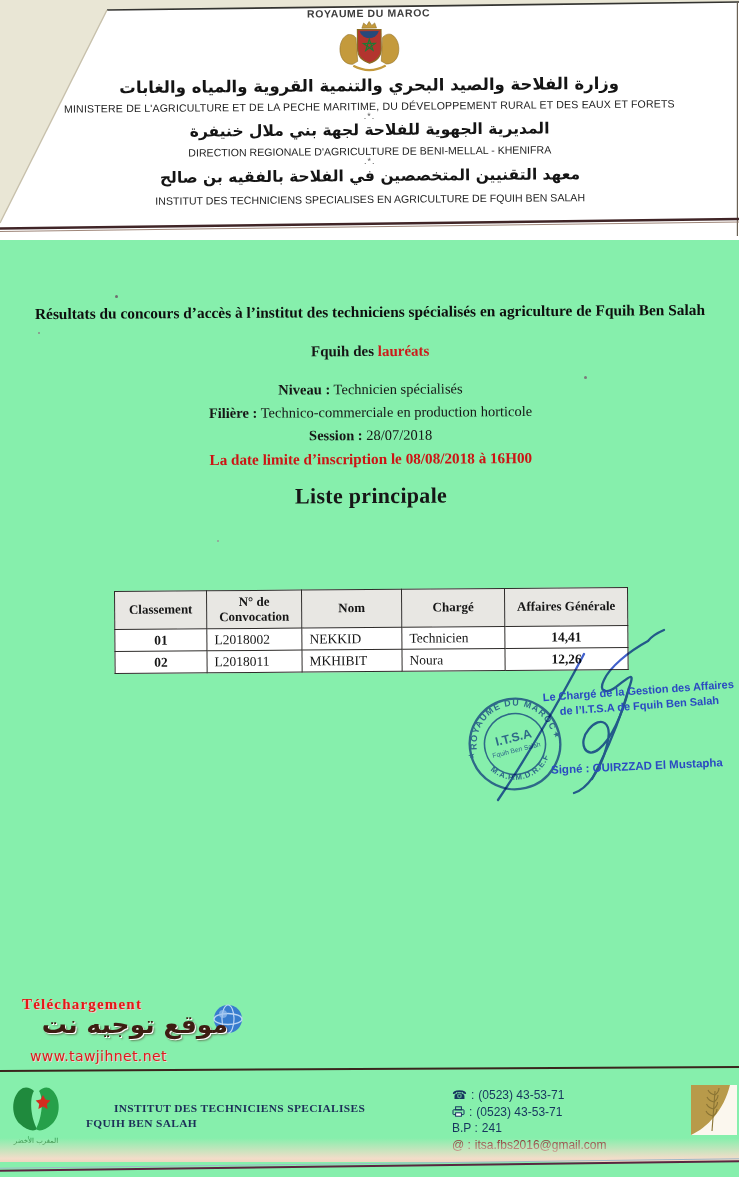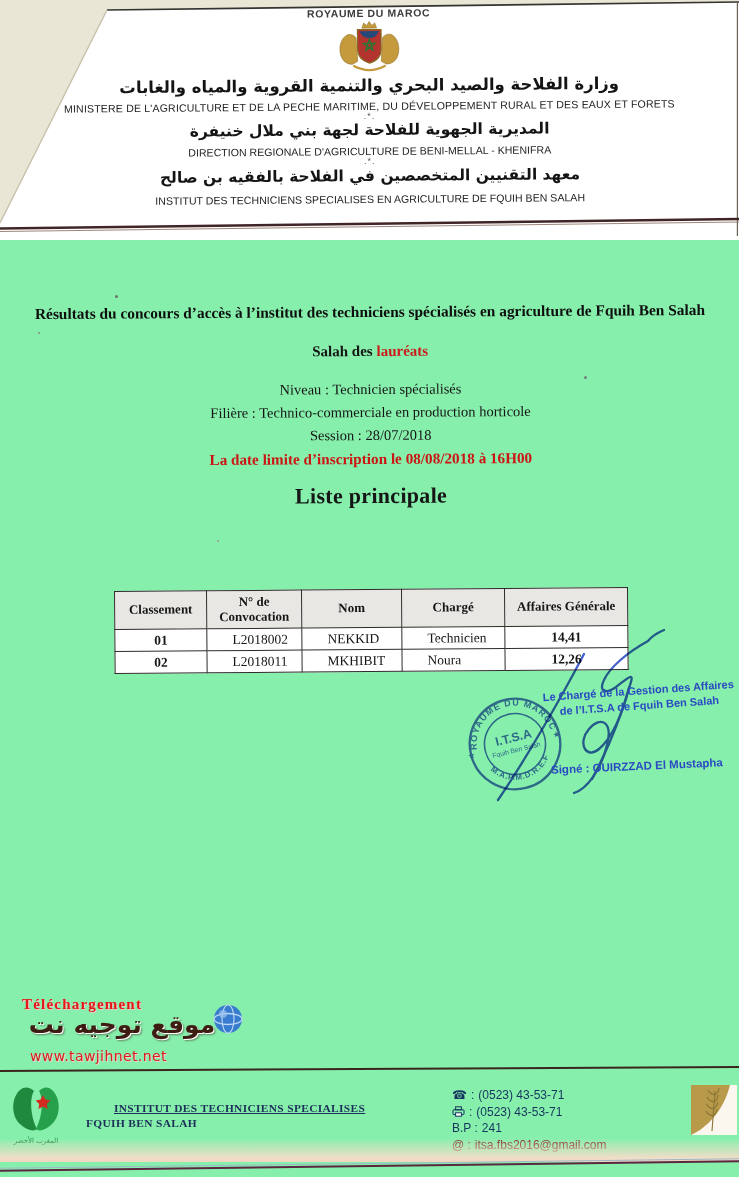--- a/index.html
+++ b/index.html
@@ -25,60 +25,60 @@
   .institute-fr{top:193px;font-size:10.6px;color:#222;}
 
   
   .doc-body{position:absolute;top:0;left:0;width:739px;height:600px;
             transform:rotate(-0.35deg);transform-origin:50% 40%;}
   .main-title{top:303px;font-size:15.4px;font-weight:bold;color:#0e0e0e;padding:0 6px;}
   .subtitle{top:343px;font-size:15px;font-weight:bold;}
   .red{color:#cc1a1a;}
   .meta-line{font-size:14.5px;}
   .niveau{top:381px;} .filiere{top:404px;} .session{top:427px;}
-  .lbl{font-weight:normal;}
+  .lbl{font-weight:bold;}
   .deadline{top:450px;font-size:15.2px;font-weight:bold;color:#cc1414;}
   .list-title{top:483px;font-size:22px;font-weight:bold;letter-spacing:.3px;}
 
   
   .results{left:114px;top:591px;transform:rotate(-0.45deg);transform-origin:0 0;}
   table{border-collapse:collapse;table-layout:fixed;width:513px;background:#fff;}
   th,td{border:1.6px solid #2e2c2a;overflow:hidden;white-space:nowrap;}
   th{background:#e8e7e3;font-size:13px;font-weight:bold;line-height:1.12;height:35px;
      vertical-align:middle;padding:1px 2px;}
-  td{height:21px;font-size:13.5px;padding:0 0 0 25px;text-align:left;vertical-align:middle;}
+  td{height:21px;font-size:13.5px;padding:0 0 0 7px;text-align:left;vertical-align:middle;}
   td.c{text-align:center;padding:0;font-weight:bold;}
 
   
   .stamp{left:456px;top:685px;transform:rotate(-14deg);opacity:.88;mix-blend-mode:multiply;}
   .sig-svg{left:420px;top:623px;mix-blend-mode:multiply;}
   .sig-role{left:543px;top:683px;width:205px;transform:rotate(-4deg);
             font-family:"Liberation Sans",sans-serif;font-size:11px;font-weight:bold;
             color:#2b4ac2;line-height:15px;}
   .sig-role .l2{margin-left:16px;}
   .sig-signed{left:551px;top:760px;transform:rotate(-2.5deg);
               font-family:"Liberation Sans",sans-serif;font-size:11.5px;font-weight:bold;color:#2b4ac2;}
 
   
   .wm-title{left:22px;top:996px;font-family:Liberation Serif, serif;font-size:15px;
             font-weight:bold;letter-spacing:1.2px;color:#e41616;text-shadow:1px 1px 0 #f3c8c8;}
   .wm-globe{left:212px;top:1003px;}
-  .wm-ar{left:16px;top:1010px;width:212px;text-align:center;font-family:"DejaVu Sans",sans-serif;
+  .wm-ar{left:16px;top:1010px;width:212px;font-family:"DejaVu Sans",sans-serif;
          direction:rtl;font-size:25px;font-weight:bold;color:#3d1d12;
          text-shadow:1px 1px 0 #fff,2px 2px 2px rgba(60,20,10,.45);}
   .wm-url{left:30px;top:1048px;font-family:"DejaVu Sans",sans-serif;font-size:14px;
           font-weight:normal;letter-spacing:.4px;color:#db1d1d;text-shadow:1px 1px 0 #f0d0d0;}
   .wm-line{left:-6px;top:1068px;width:752px;height:2.4px;background:#3a251d;
            transform:rotate(-0.3deg);}
 
   
   .f-logo-green{left:8px;top:1086px;}
   .f-inst{left:86px;top:1101px;font-size:11.4px;font-weight:bold;letter-spacing:.35px;
           color:#1c2f58;line-height:15px;}
-  .f-inst .i1{margin-left:28px;text-decoration:underline;}
+  .f-inst .i1{margin-left:28px;}
   .f-contacts{left:452px;top:1087px;font-family:"Liberation Sans",sans-serif;font-size:12px;
               color:#16355e;line-height:16.5px;}
   .f-contacts .row{display:flex;align-items:center;gap:4px;}
   .f-contacts .maroon{color:#7e2626;}
   .f-logo-gold{left:691px;top:1085px;}
   .bottom-band{left:0;top:1138px;width:739px;height:24px;
                background:linear-gradient(to bottom,rgba(243,226,208,0) 0%,#f2ddc9 85%,#eed6c0 100%);}
   .bottom-line-teal{left:-6px;top:1163px;width:752px;height:1px;background:#9fb8c8;transform:rotate(-0.75deg);}
   .bottom-line{left:-6px;top:1165px;width:752px;height:2.2px;background:#5a2640;transform:rotate(-0.75deg);}
 
@@ -118,21 +118,21 @@
     <div class="abs ctr ar direction-ar">المديرية الجهوية للفلاحة لجهة بني ملال خنيفرة</div>
     <div class="abs ctr direction-fr">DIRECTION REGIONALE D'AGRICULTURE DE BENI-MELLAL - KHENIFRA</div>
     <div class="abs ctr sep sep2">.*.</div>
     <div class="abs ctr ar institute-ar">معهد التقنيين المتخصصين في الفلاحة بالفقيه بن صالح</div>
     <div class="abs ctr institute-fr">INSTITUT DES TECHNICIENS SPECIALISES EN AGRICULTURE DE FQUIH BEN SALAH</div>
   </div>
 
   <div class="doc-body">
     <div class="abs ctr main-title">Résultats du concours d’accès à l’institut des techniciens spécialisés en agriculture de Fquih Ben Salah</div>
     <div class="abs ctr subtitle">
-      <span>Salah des </span><span class="red">lauréats</span>
+      <span>Fquih des </span><span class="red">lauréats</span>
     </div>
     <div class="abs ctr meta-line niveau">
       <span class="lbl">Niveau :</span>
       <span>Technicien spécialisés</span>
     </div>
     <div class="abs ctr meta-line filiere">
       <span class="lbl">Filière :</span>
       <span>Technico-commerciale en production horticole</span>
     </div>
     <div class="abs ctr meta-line session">

